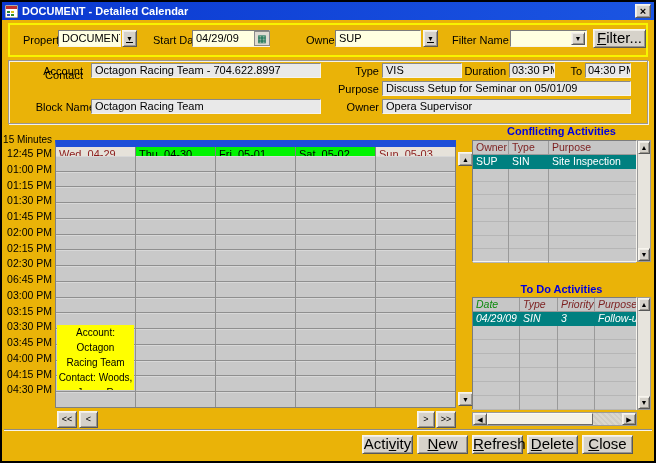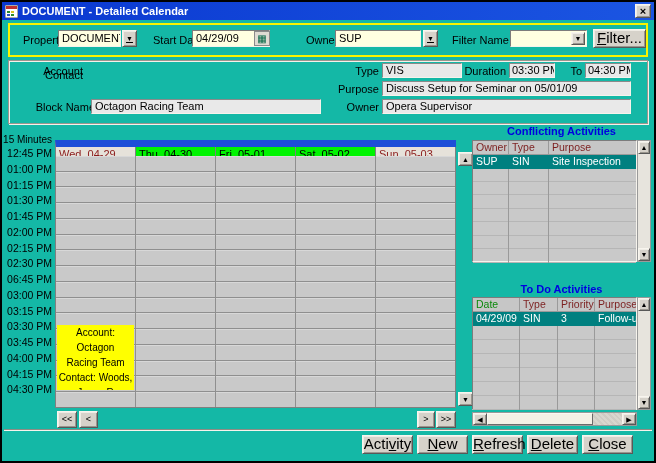--- a/index.html
+++ b/index.html
@@ -1,19 +1,19 @@
 <!DOCTYPE html>
 <html><head>
 <meta charset="utf-8">
 <style>
   * { margin:0; padding:0; box-sizing:border-box; }
   html,body { width:656px; height:463px; background:#000; overflow:hidden; }
   body { font-family:"Liberation Sans", sans-serif; font-size:11px; color:#000; }
 
-  .window { position:relative; width:656px; height:463px; background:#14b8a6; border:2px solid #000; }
+  .window { position:relative; width:656px; height:463px; background:#eab308; border:2px solid #000; }
 
   
   .titlebar { position:absolute; left:0; top:0; width:652px; height:18px;
     background:linear-gradient(90deg,#0a38d0,#1b55e2); display:flex; align-items:center; }
   .titlebar .title { color:#fff; font-weight:bold; font-size:11px; margin-left:4px; white-space:nowrap; }
   .app-icon { width:13px; height:13px; margin-left:3px; display:inline-block; }
   .close-btn { position:absolute; right:3px; top:2px; width:16px; height:14px;
     font-size:11px; font-weight:bold; line-height:12px; text-align:center; color:#000; }
 
   
@@ -134,20 +134,21 @@
     <span class="lbl" style="left:442px;top:9px;">Filter Name</span>
     <div class="fld" style="left:500px;top:5px;width:77px;">
       <span></span>
       <div class="combo-arrow raised">▼</div>
     </div>
     <div class="act-btn raised" style="left:583px;top:4px;width:53px;height:19px;position:absolute;"><u>F</u>ilter...</div>
   </div>
 
   <div class="details">
     <span class="lbl rlbl" style="left:0;top:4px;width:78px;padding-right:4px;">Account</span>
+    <div class="gfld" style="left:82px;top:2px;width:230px;">Octagon Racing Team - 704.622.8997</div>
     <span class="lbl rlbl" style="left:0;top:8px;width:78px;padding-right:4px;">Contact</span>
     <span class="lbl rlbl" style="left:12px;top:40px;width:78px;padding-right:4px;padding-left:12px;">Block Name</span>
     <div class="gfld" style="left:82px;top:38px;width:230px;">Octagon Racing Team</div>
 
     <span class="lbl rlbl" style="left:290px;top:4px;width:80px;">Type</span>
     <div class="gfld" style="left:373px;top:2px;width:80px;">VIS</div>
     <span class="lbl rlbl" style="left:453px;top:4px;width:44px;">Duration</span>
     <div class="gfld" style="left:500px;top:2px;width:46px;padding-left:2px;">03:30 PM</div>
     <span class="lbl rlbl" style="left:548px;top:4px;width:25px;">To</span>
     <div class="gfld" style="left:576px;top:2px;width:46px;padding-left:2px;">04:30 PM</div>
@@ -213,21 +214,21 @@
         <span style="flex:1;">Site Inspection</span>
       </div>
     </div>
   </div>
   <div class="vscroll" style="left:635px;top:138px;height:122px;">
     <div class="sb raised" style="top:0;">▲</div>
     <div class="sb raised" style="bottom:0;">▼</div>
   </div>
 
   <div class="panel-title" style="left:470px;top:281px;">To Do Activities</div>
-  <div class="tbl" style="top:295px;height:113px;">
+  <div class="tbl" style="top:295px;height:113px;font-style:italic;">
     <div class="thead">
       <span class="green-h" style="width:47px;">Date</span>
       <span style="width:38px;">Type</span>
       <span style="width:37px;">Priority</span>
       <span>Purpose</span>
     </div>
     <div class="tbody td-body">
       <div class="selrow">
         <span style="width:47px;">04/29/09</span>
         <span style="width:38px;">SIN</span>

